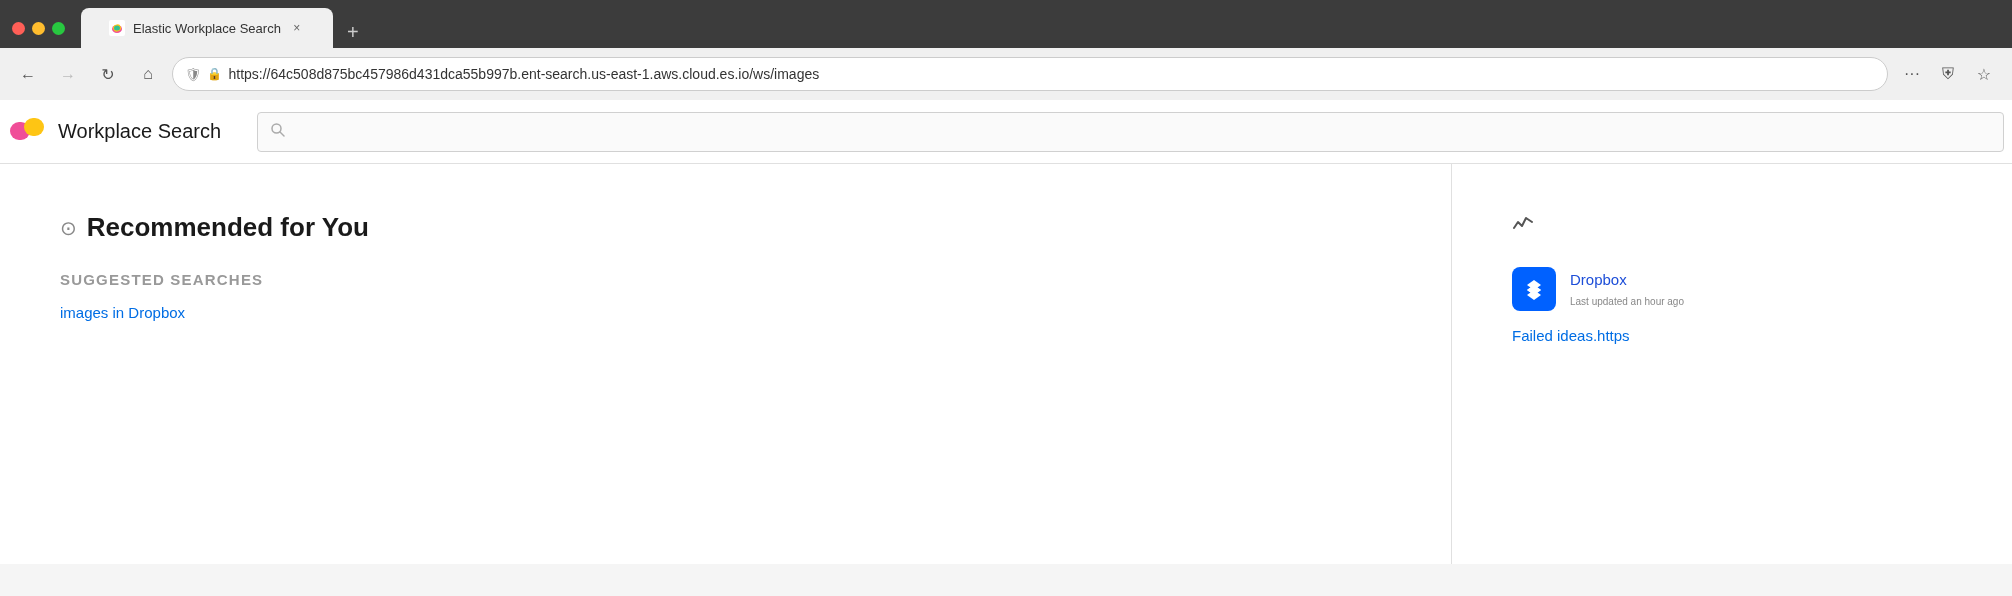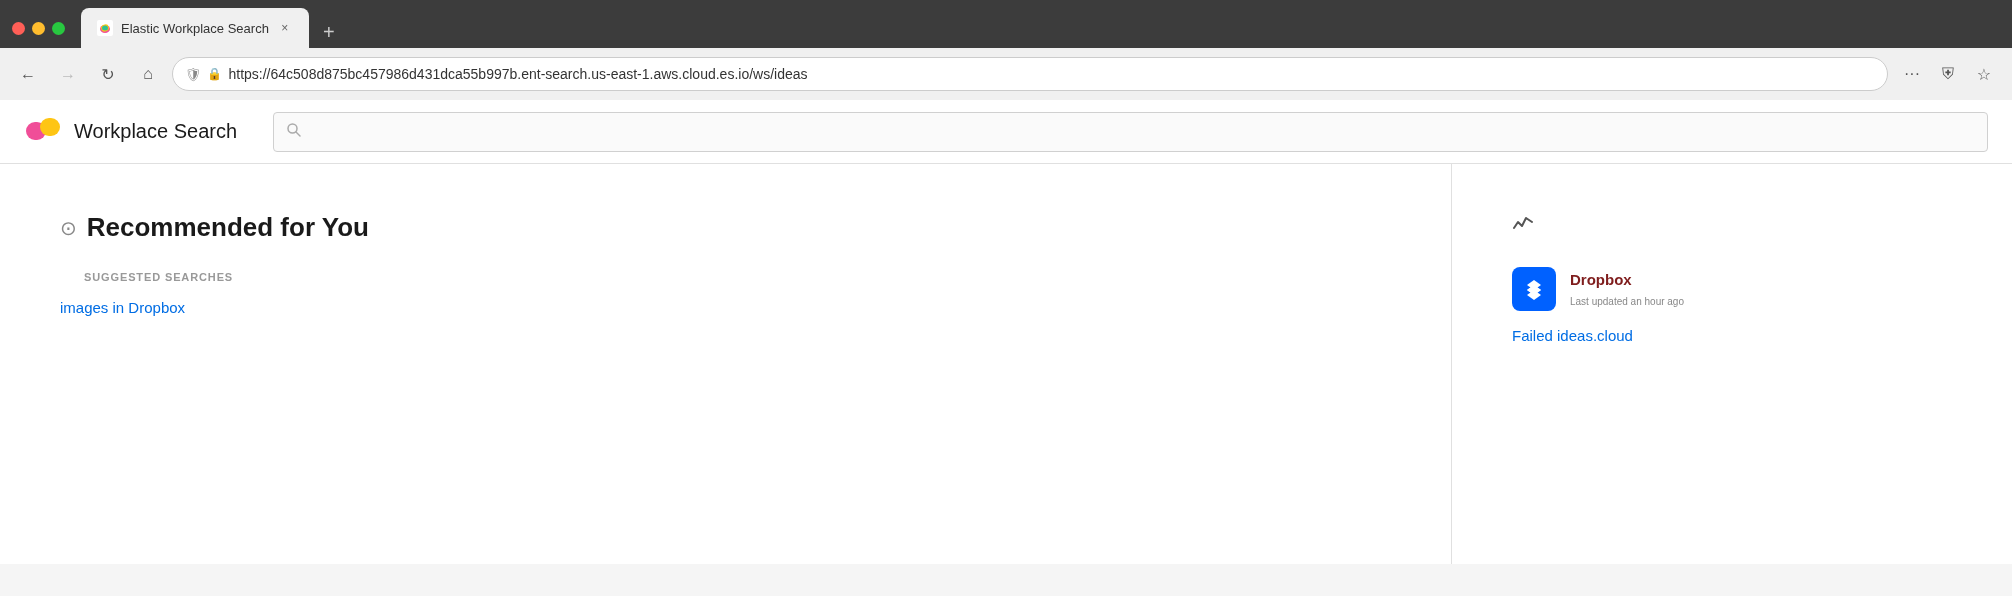--- a/index.html
+++ b/index.html
@@ -8,66 +8,66 @@
     
     .browser-chrome { background: #3c3c3c; width: 100%; }
     .title-bar { display: flex; align-items: center; padding: 8px 12px 0 12px; gap: 8px; height: 48px; }
     .window-controls { display: flex; gap: 7px; align-items: center; margin-right: 8px; }
     .window-btn { width: 13px; height: 13px; border-radius: 50%; border: none; cursor: pointer; }
     .window-btn.close { background: #ff5f57; }
     .window-btn.minimize { background: #ffbd2e; }
     .window-btn.maximize { background: #28c840; }
 
     .tabs-bar { display: flex; align-items: flex-end; }
-    .tab { display: flex; align-items: center; gap: 8px; padding: 8px 16px; background: #f0f0f0; border-radius: 8px 8px 0 0; min-width: 220px; height: 40px; position: relative; }
+    .tab { display: flex; align-items: center; gap: 8px; padding: 8px 28px; background: #f0f0f0; border-radius: 8px 8px 0 0; min-width: 220px; height: 40px; position: relative; }
     .tab-favicon { width: 16px; height: 16px; flex-shrink: 0; }
     .tab-title { font-size: 13px; color: #333; flex: 1; white-space: nowrap; overflow: hidden; text-overflow: ellipsis; }
     .tab-close { width: 16px; height: 16px; border-radius: 50%; border: none; background: transparent; cursor: pointer; display: flex; align-items: center; justify-content: center; font-size: 12px; color: #666; }
     .new-tab-btn { width: 32px; height: 32px; border-radius: 50%; border: none; background: transparent; cursor: pointer; color: #ccc; font-size: 20px; display: flex; align-items: center; justify-content: center; margin-left: 4px; }
 
     .nav-bar { background: #f0f0f0; padding: 6px 12px; display: flex; align-items: center; gap: 8px; height: 52px; }
     .nav-btn { width: 32px; height: 32px; border-radius: 50%; border: none; background: transparent; cursor: pointer; display: flex; align-items: center; justify-content: center; color: #555; font-size: 16px; }
     .nav-btn.disabled { color: #bbb; cursor: default; }
 
     .address-bar-container { flex: 1; display: flex; align-items: center; background: white; border: 1px solid #ccc; border-radius: 20px; padding: 4px 12px; height: 34px; gap: 6px; }
     .address-shield { color: #888; font-size: 13px; }
     .address-lock { color: #555; font-size: 12px; }
     .address-text { font-size: 14px; color: #333; flex: 1; }
     .nav-extra-btns { display: flex; gap: 4px; }
     .nav-extra-btn { width: 32px; height: 32px; border-radius: 50%; border: none; background: transparent; cursor: pointer; display: flex; align-items: center; justify-content: center; color: #555; font-size: 16px; }
 
     
     .app { background: white; }
 
-    .app-header { background: white; border-bottom: 1px solid #e0e0e0; padding: 0 24px; height: 64px; display: flex; align-items: center; gap: 20px; }
+    .app-header { background: white; border-bottom: 1px solid #e0e0e0; padding: 0 8px; height: 64px; display: flex; align-items: center; gap: 20px; }
     .logo { display: flex; align-items: center; gap: 10px; }
     .logo-icon { width: 40px; height: 40px; position: relative; flex-shrink: 0; }
     .app-title { font-size: 20px; font-weight: 400; color: #1a1a1a; }
     .search-bar { flex: 1; margin-left: 16px; }
     .search-input-wrap { display: flex; align-items: center; border: 1px solid #d0d0d0; border-radius: 4px; padding: 6px 12px; gap: 8px; background: #fafafa; height: 40px; }
     .search-icon-inner { color: #aaa; font-size: 16px; }
     .search-input { border: none; background: transparent; outline: none; font-size: 15px; width: 100%; color: #333; }
 
     
     .main-content { background: #f7f7f7; display: flex; min-height: 400px; }
     .left-panel { flex: 1; padding: 48px 60px; border-right: 1px solid #e0e0e0; background: white; }
     .right-panel { width: 560px; padding: 48px 60px; background: white; }
 
     .section-title { display: flex; align-items: center; gap: 10px; margin-bottom: 28px; }
     .section-icon { color: #888; font-size: 20px; }
     .section-heading { font-size: 26px; font-weight: 700; color: #1a1a1a; text-align: center; }
 
-    .subsection-label { font-size: 11px; font-weight: 700; color: #999; letter-spacing: 0.08em; text-transform: uppercase; margin-bottom: 16px; margin-left: 24px; }
+    .subsection-label { font-size: 15px; font-weight: 700; color: #999; letter-spacing: 0.08em; text-transform: uppercase; margin-bottom: 16px; }
     .suggested-link { font-size: 15px; color: #006de4; cursor: pointer; text-decoration: none; }
 
     
     .activity-item { display: flex; align-items: center; gap: 14px; margin-bottom: 16px; }
     .activity-icon { width: 44px; height: 44px; border-radius: 8px; background: #0061FF; display: flex; align-items: center; justify-content: center; flex-shrink: 0; }
     .activity-text { }
-    .activity-name { font-size: 15px; font-weight: 700; color: #7f1d1d; }
+    .activity-name { font-size: 15px; font-weight: 400; color: #1d4ed8; }
     .activity-time { font-size: 10px; color: #888; margin-top: 8px; }
 
     .activity-link { font-size: 15px; color: #006de4; cursor: pointer; text-decoration: none; margin-top: 4px; display: block; }
 
     
   </style>
 </head>
 <body>
 
 <div class="browser-chrome">
@@ -105,21 +105,21 @@
       <span>↻</span>
     </button>
     <button class="nav-btn">
       <span>⌂</span>
     </button>
 
     <div class="address-bar-container">
       <span class="address-shield">🛡</span>
       <span class="address-lock">🔒</span>
       <span class="address-text">
-        <span>https://64c508d875bc457986d431dca55b997b.ent-search.us-east-1.aws.cloud.</span><span style="font-weight:400">es.io</span><span>/ws/ideas</span>
+        <span>https://64c508d875bc457986d431dca55b997b.ent-search.us-east-1.aws.cloud.</span><span style="font-weight:400">es.io</span><span>/ws/images</span>
       </span>
     </div>
 
     <div class="nav-extra-btns">
       <button class="nav-extra-btn">
         <span>···</span>
       </button>
       <button class="nav-extra-btn">
         <span>⛨</span>
       </button>
@@ -184,16 +184,16 @@
             <polygon points="13,14 20,9 27,14 20,19" fill="white" transform="translate(-7,0)"></polygon>
             <polygon points="6,19 13,14 20,19 13,24" fill="white"></polygon>
           </svg>
         </div>
         <div class="activity-text">
           <div class="activity-name">Dropbox</div>
           <div class="activity-time">Last updated an hour ago</div>
         </div>
       </div>
 
-      <a class="activity-link" href="#">Failed ideas.cloud</a>
+      <a class="activity-link" href="#">Failed ideas.https</a>
     </div>
   </div>
 </div>
 
 </body></html>

